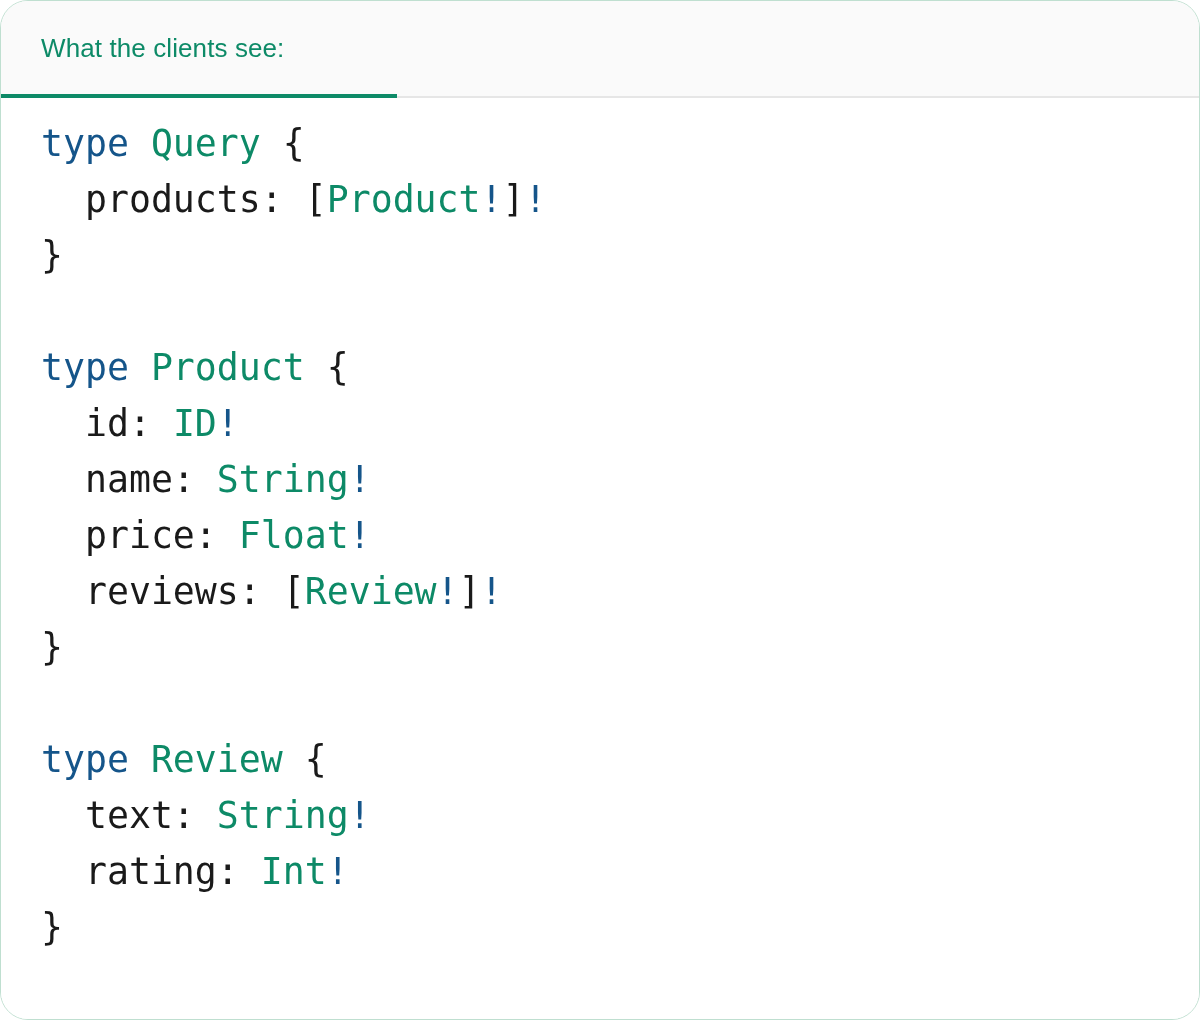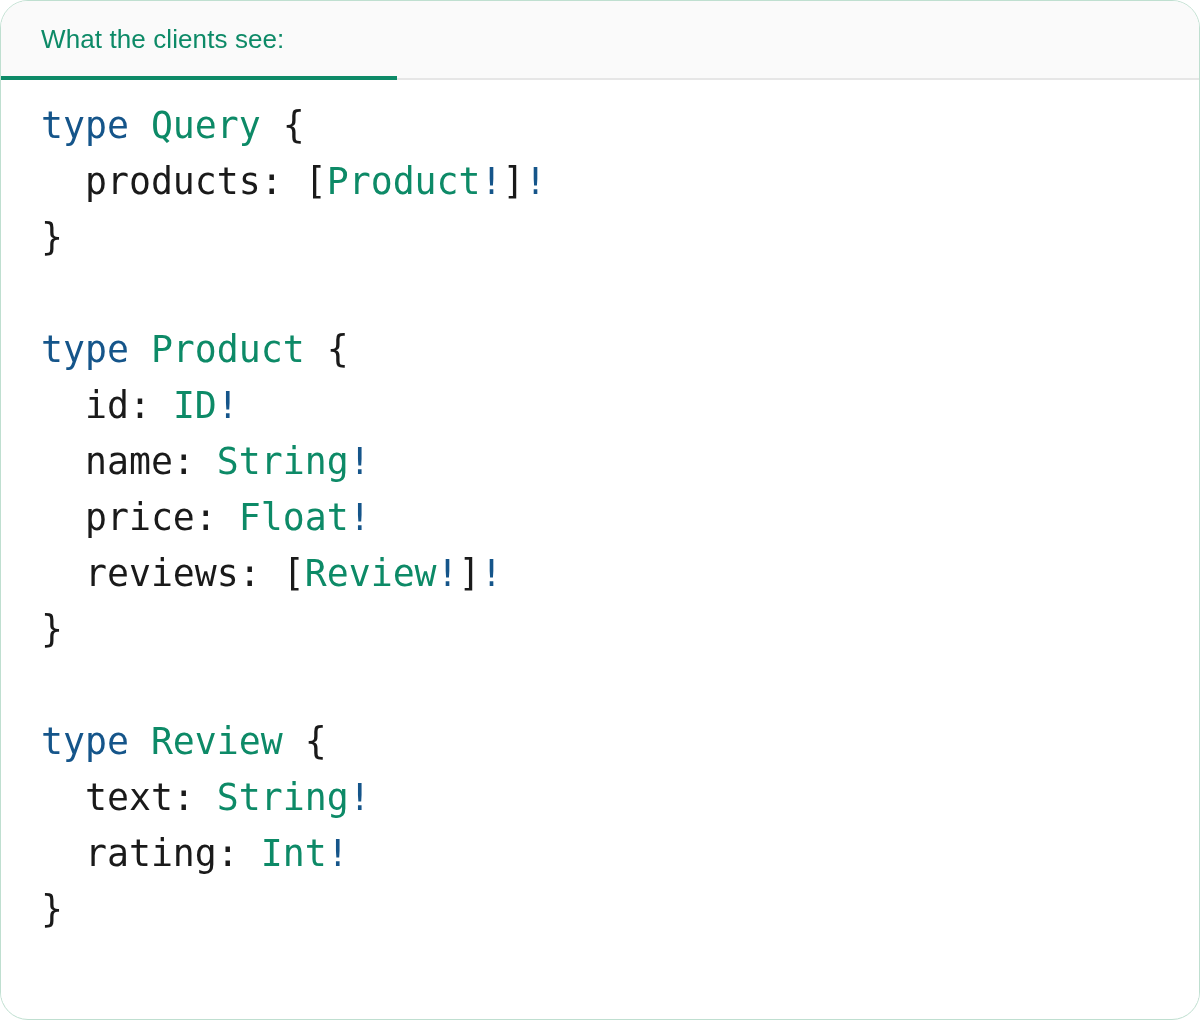--- a/index.html
+++ b/index.html
@@ -25,21 +25,21 @@
     background: #ffffff;
     border: 1px solid #bfdfd0;
     border-radius: 28px;
     overflow: hidden;
   }
 
   
   .card-header {
     position: relative;
     box-sizing: border-box;
-    height: 79px;
+    height: 97px;
     background: #fafafa;
     border-bottom: 2px solid #e6e6e6;
     display: flex;
     align-items: center;
     padding: 0 40px;
   }
   .header-title {
     font-family: "Liberation Sans", sans-serif;
     font-size: 26px;
     font-weight: 400;

